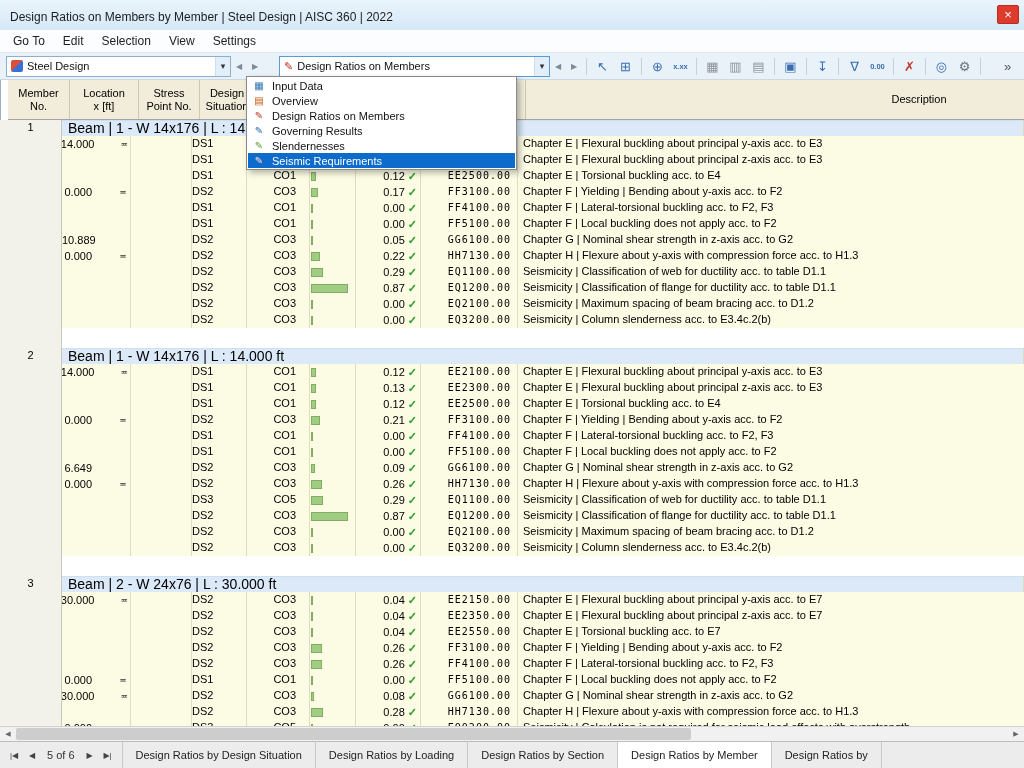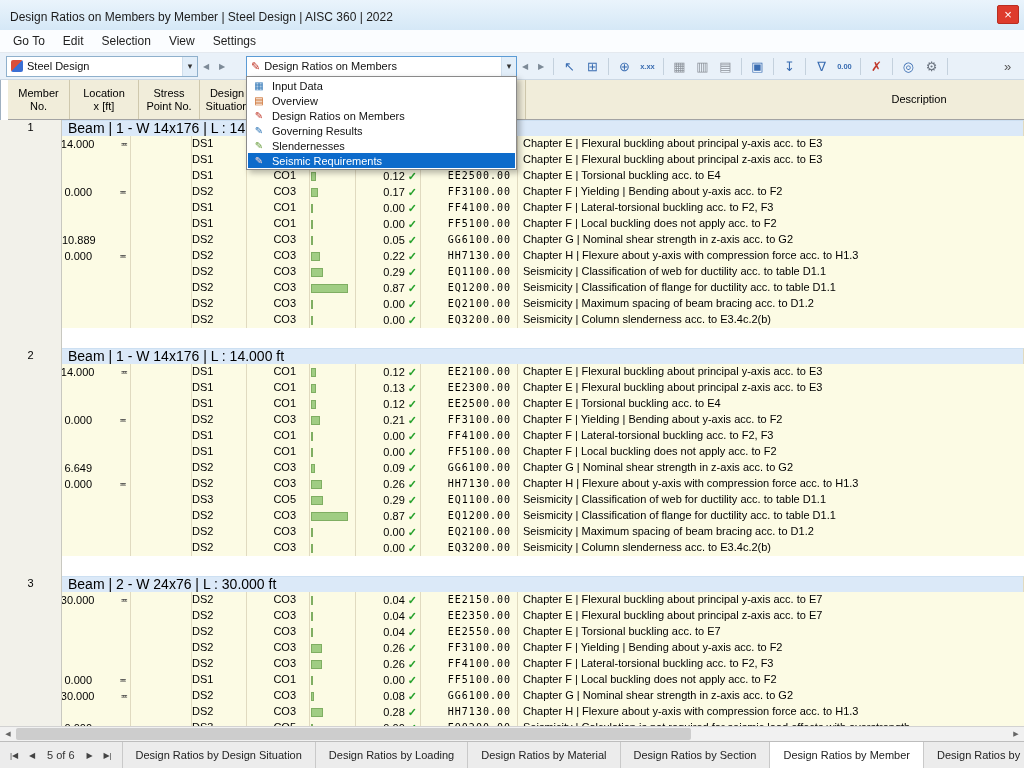--- a/index.html
+++ b/index.html
@@ -26,21 +26,21 @@
   }
   .menu-item{ padding:2px 9px; }
   
   .toolbar{
     position:absolute; top:53px; left:0; width:1024px; height:27px; background:#e9f1f9;
     border-bottom:1px solid #ccd8e4; display:flex; align-items:center; padding-left:6px;
   }
   .combo{
     height:21px; background:#fff; border:1px solid #8fb0cc; display:flex; align-items:center; font-size:11px; color:#111;
   }
-  .combo.module{ width:192px; }
+  .combo.module{ width:225px; }
   .combo.table-combo{ width:271px; margin-left:16px; border-color:#5b9bd5; }
   .c-icon{ margin:0 4px; font-size:11px; }
   .steel-icon{ width:12px; height:12px; margin:0 4px; background:linear-gradient(135deg,#d94f3c 50%,#3b6fd4 50%); border-radius:2px; }
   .c-label{ flex:1; white-space:nowrap; overflow:hidden; }
   .c-arrow{ width:15px; align-self:stretch; display:flex; align-items:center; justify-content:center;
     color:#333; font-size:9px; border-left:1px solid #cfdeec; background:#e2eef9; }
   .tb-nav{ width:14px; height:20px; display:flex; align-items:center; justify-content:center; color:#7d8a97; font-size:8px; margin:0 1px; }
   .tb-sep{ width:1px; height:17px; background:#c4d1dd; margin:0 4px; }
   .tb-icons{ flex:1; display:flex; align-items:center; height:27px; }
   .tb-btn{ min-width:21px; height:21px; display:flex; align-items:center; justify-content:center; font-size:13px; margin:0 1px; border-radius:2px; }
@@ -914,20 +914,19 @@
     <div class="tab-nav" data-name="table-pager">
         <div class="pg-btn" data-name="first-page-button">|◀</div>
         <div class="pg-btn" data-name="previous-page-button">◀</div>
         <span class="tab-pos" data-name="page-indicator">5 of 6</span>
         <div class="pg-btn" data-name="next-page-button">▶</div>
         <div class="pg-btn" data-name="last-page-button">▶|</div>
       </div>
     <div class="tab-strip" data-name="tab-strip">
         <div class="tab" data-name="tab-design-ratios-by-design-situation">Design Ratios by Design Situation</div>
         <div class="tab" data-name="tab-design-ratios-by-loading">Design Ratios by Loading</div>
-        <div class="tab" data-name="tab-design-ratios-by-material">Design Ratios by Material</div>
         <div class="tab" data-name="tab-design-ratios-by-section">Design Ratios by Section</div>
         <div class="tab active" data-name="tab-design-ratios-by-member">Design Ratios by Member</div>
         <div class="tab" data-name="tab-design-ratios-by">Design Ratios by</div>
       </div>
   </div>
 
 </div>
 
 </body></html>

